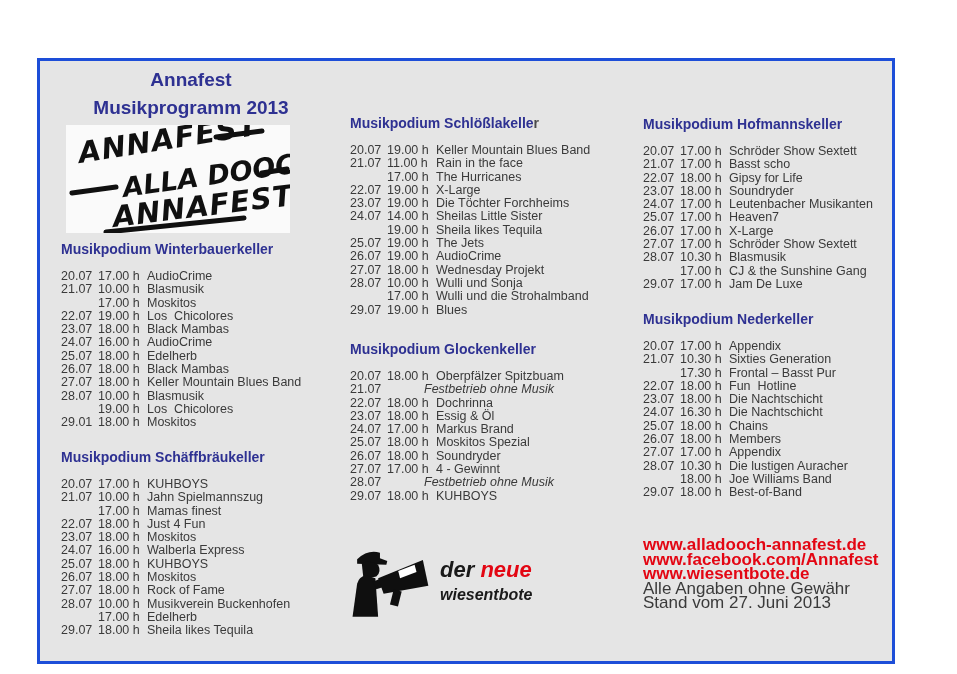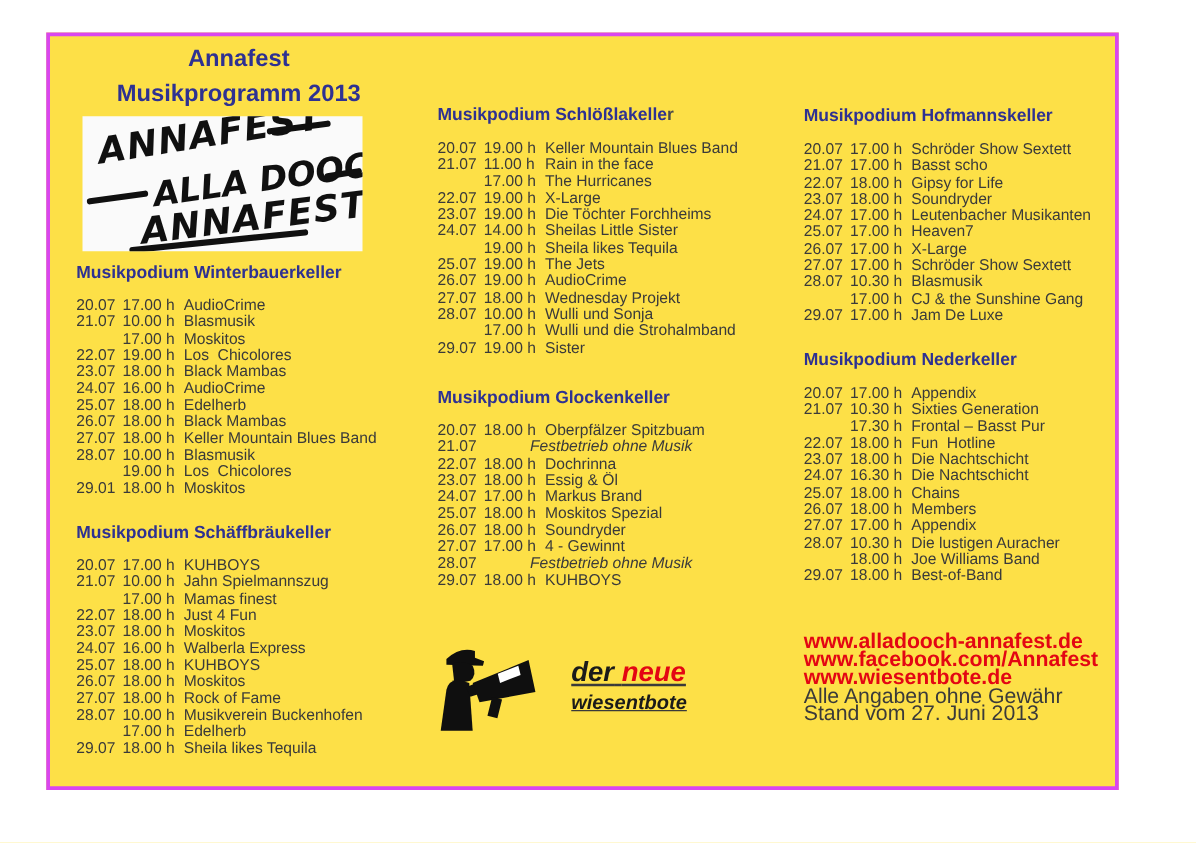--- a/index.html
+++ b/index.html
@@ -1,22 +1,22 @@
 <!DOCTYPE html>
 <html style="--heading: #2e3192; --red: #e30613; --text: #3a3a3a;"><head>
 <meta charset="utf-8">
 <style>
   html, body { margin: 0; padding: 0; background: #ffffff; }
   body {
     width: 957px; height: 674px; position: relative; overflow: hidden;
     font-family: "Liberation Sans", sans-serif; color: var(--text, #3a3a3a);
   }
   .page {
-    position: absolute; left: 37px; top: 26px; width: 858px; height: 606px;
-    box-sizing: border-box; border: 3px solid #d946ef; background: #fde047;
+    position: absolute; left: 37px; top: 58px; width: 858px; height: 606px;
+    box-sizing: border-box; border: 3px solid #1d4ed8; background: #e5e5e5;
   }
   .abs { position: absolute; }
 
   .title-block {
     left: 15px; top: 5px; width: 272px; text-align: center;
     color: var(--heading, #2e3192); font-size: 19px; font-weight: bold; line-height: 28px;
   }
 
   .annafest-logo { left: 26px; top: 64px; width: 224px; height: 108px; background: #fafafa; }
 
@@ -34,21 +34,21 @@
   .row.italic .act { font-style: italic; margin-left: -12px; }
 
   .sec-winterbauer   { left: 21px;  top: 180px; width: 280px; }
   .sec-schaeffbraeu  { left: 21px;  top: 388px; width: 280px; }
   .sec-schloessla    { left: 310px; top: 54px;  width: 285px; }
   .sec-glocken       { left: 310px; top: 280px; width: 285px; }
   .sec-hofmanns      { left: 603px; top: 55px;  width: 250px; }
   .sec-neder         { left: 603px; top: 250px; width: 250px; }
 
   .wiesentbote { left: 308px; top: 479px; width: 250px; height: 84px; display: flex; align-items: center; }
-  .wb-text { margin-left: 25px; font-weight: bold; font-style: italic; line-height: 25px; text-decoration: underline; }
+  .wb-text { margin-left: 8px; font-weight: bold; font-style: italic; line-height: 25px; }
   .wb-line1 { font-size: 22px; color: #1a1a1a; }
   .wb-neue  { color: var(--red, #e30613); }
   .wb-line2 { font-size: 16px; color: #1a1a1a; }
 
   .footer { left: 603px; top: 477px; width: 250px; font-size: 17px; line-height: 14.6px; }
   .footer .link { color: var(--red, #e30613); font-weight: bold; cursor: pointer; }
   .footer .note { color: #3a3a3a; }
 </style>
 </head>
 <body>
@@ -267,21 +267,21 @@
           <span class="act">Wulli und Sonja</span>
         </div>
         <div class="row">
           <span class="date"></span>
           <span class="time">17.00 h</span>
           <span class="act">Wulli und die Strohalmband</span>
         </div>
         <div class="row">
           <span class="date">29.07</span>
           <span class="time">19.00 h</span>
-          <span class="act">Sister</span>
+          <span class="act">Blues</span>
         </div>
       </div>
   </section>
 
   <section class="abs section sec-glocken">
     <h2><span>Musikpodium Glockenkeller</span><span class="title-suffix"></span></h2>
     <div class="rows">
         <div class="row">
           <span class="date">20.07</span>
           <span class="time">18.00 h</span>

